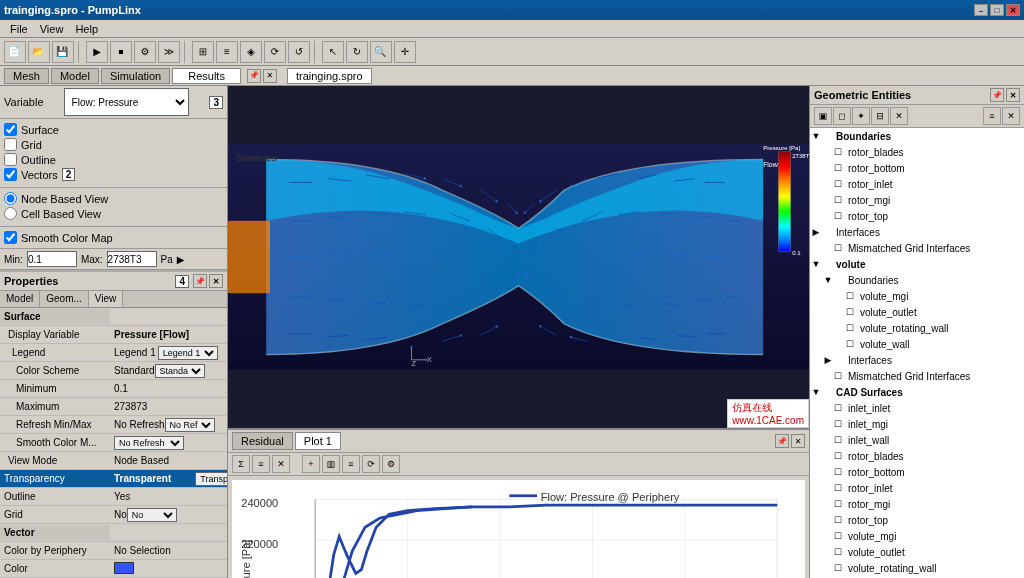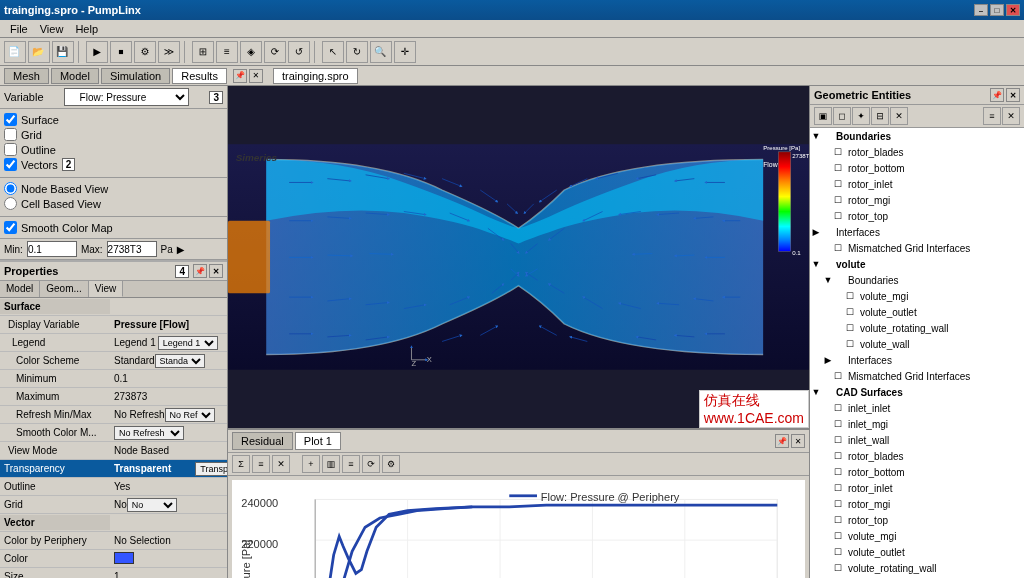--- a/index.html
+++ b/index.html
@@ -22,21 +22,21 @@
     .tb-separator { width: 4px; height: 22px; border-left: 1px solid #999; margin: 0 2px; }
 
     
     .main-layout { display: flex; height: calc(578px - 66px); }
 
     
     .left-panel { width: 228px; background: #d4d0c8; border-right: 1px solid #888; display: flex; flex-direction: column; }
 
     
     .variable-bar { background: #d4d0c8; padding: 2px 4px; display: flex; align-items: center; gap: 20px; border-bottom: 1px solid #999; }
-    .var-select { flex: 1; height: 18px; font-size: 10px; background: white; border: 1px solid #666; padding: 0 11px; }
+    .var-select { flex: 1; height: 28px; font-size: 10px; background: white; border: 1px solid #666; padding: 0 3px; }
 
     
     .checks-area { padding: 4px; border-bottom: 1px solid #999; }
     .check-row { display: flex; align-items: center; gap: 4px; margin-bottom: 2px; }
     .check-row input { margin: 0; }
     .radio-group { padding: 4px; border-bottom: 1px solid #999; }
     .radio-row { display: flex; align-items: center; gap: 4px; margin-bottom: 2px; }
     .smooth-check { padding: 4px; border-bottom: 1px solid #999; display: flex; align-items: center; gap: 4px; }
     .min-max { padding: 2px 4px; display: flex; align-items: center; gap: 4px; font-size: 10px; border-bottom: 1px solid #999; }
     .mm-input { width: 50px; height: 16px; font-size: 10px; background: white; border: 1px solid #666; }
@@ -94,21 +94,21 @@
     .badge { background: white; border: 1px solid #666; padding: 0 3px; font-size: 10px; font-weight: bold; }
 
     
     .panel-ctrl { display: flex; gap: 2px; }
     .panel-btn { width: 14px; height: 14px; background: #d4d0c8; border: 1px solid #888; font-size: 8px; display: flex; align-items: center; justify-content: center; cursor: pointer; }
 
     
     .plot-svg { width: 100%; height: 100%; }
 
     
-    .bottom-watermark { position: absolute; bottom: 0; right: 0; background: white; padding: 1px 4px; font-size: 14px; color: #cc0000; border: 1px solid #ccc; }
+    .bottom-watermark { position: absolute; bottom: 0; right: 0; background: white; padding: 1px 4px; font-size: 10px; color: #cc0000; border: 1px solid #ccc; }
   </style>
 </head>
 <body>
 
 <div class="title-bar">
   <span class="title-bar-title">trainging.spro - PumpLinx</span>
   <div class="title-bar-controls">
     <div class="title-btn">–</div>
     <div class="title-btn">□</div>
     <div class="title-btn close">✕</div>
@@ -140,21 +140,21 @@
   <div class="tb-btn">↖</div>
   <div class="tb-btn">↻</div>
   <div class="tb-btn">🔍</div>
   <div class="tb-btn">✛</div>
 </div>
 
 <div style="background:#d4d0c8; height:20px; display:flex; align-items:center; padding:0 4px; border-bottom:1px solid #888; gap:2px;">
   <div style="padding:1px 8px; font-size:11px; background:#c0bdb4; border:1px solid #888; cursor:pointer;">Mesh</div>
   <div style="padding:1px 8px; font-size:11px; background:#c0bdb4; border:1px solid #888; cursor:pointer;">Model</div>
   <div style="padding:1px 8px; font-size:11px; background:#c0bdb4; border:1px solid #888; cursor:pointer;">Simulation</div>
-  <div style="padding:1px 8px; font-size:11px; background:white; border:1px solid #888; cursor:pointer;">Results</div>
+  <div style="padding:1px 15px; font-size:11px; background:white; border:1px solid #888; cursor:pointer;">Results</div>
   <div style="margin-left:4px; display:flex; gap:2px;">
     <div class="panel-btn">📌</div>
     <div class="panel-btn">✕</div>
   </div>
   <div style="margin-left:8px; padding:1px 8px; font-size:11px; background:white; border:1px solid #888; cursor:pointer;">trainging.spro</div>
 </div>
 
 <div class="main-layout">
 
   <div class="left-panel">

